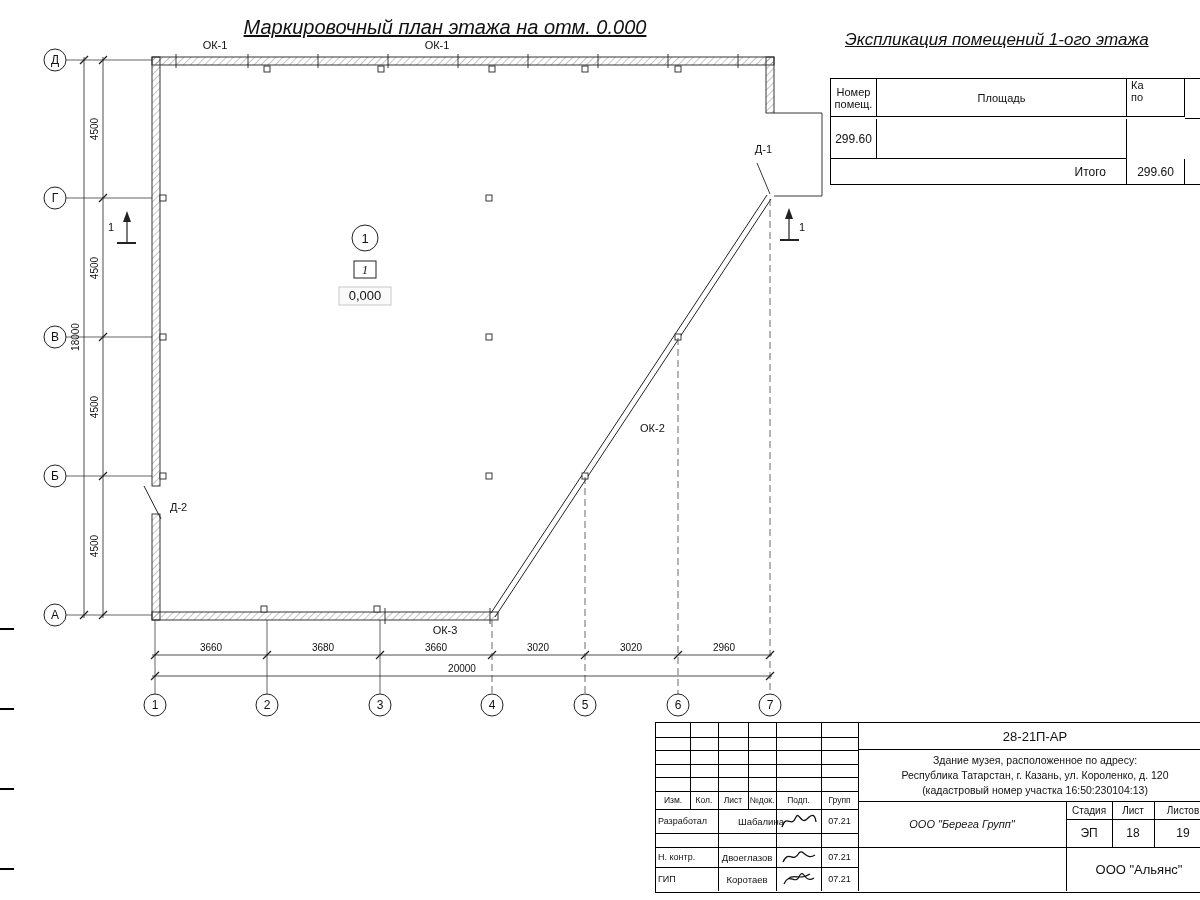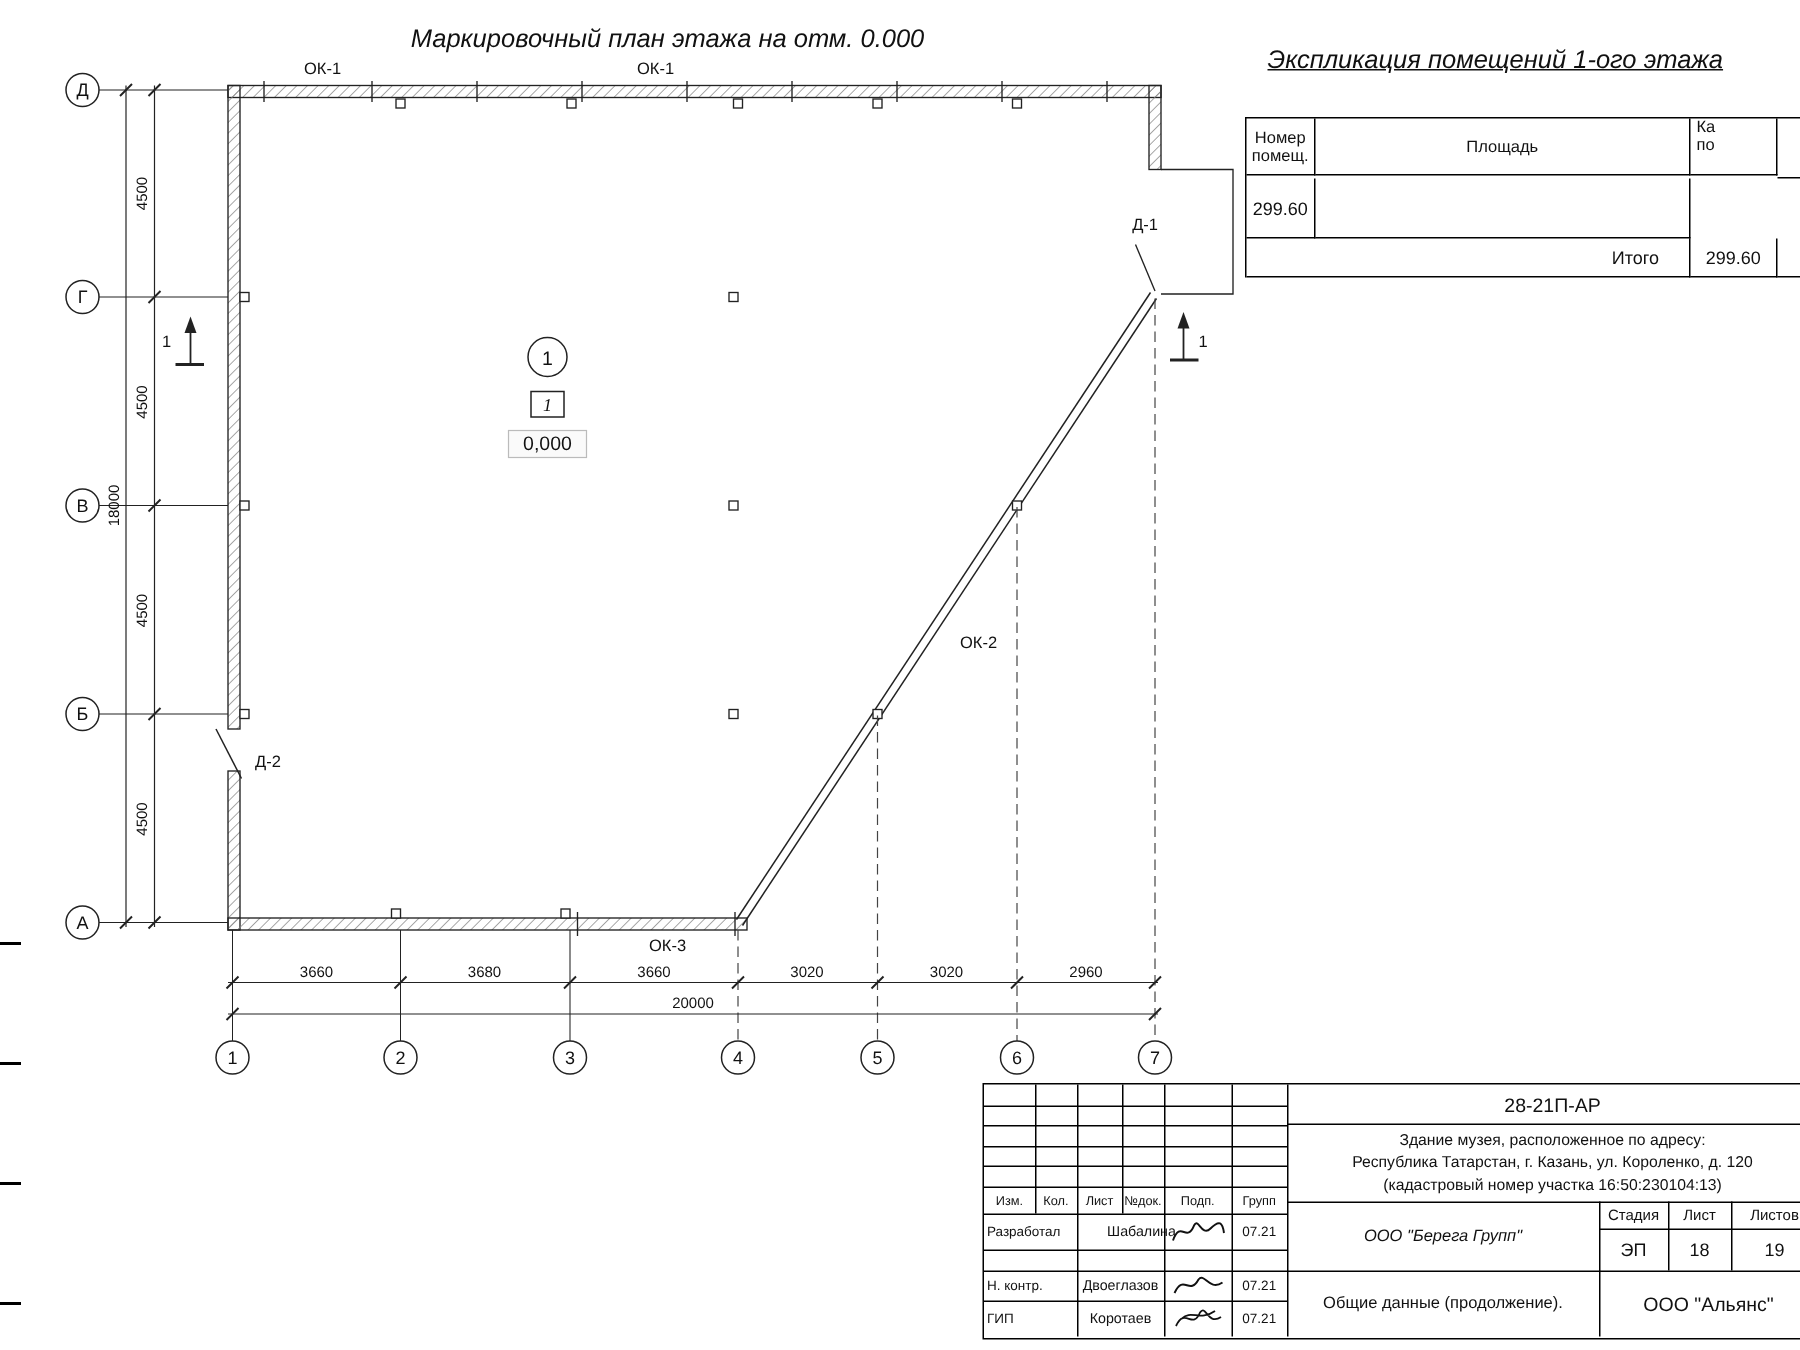--- a/index.html
+++ b/index.html
@@ -1,19 +1,19 @@
 <!DOCTYPE html>
 <html><head>
 <meta charset="utf-8">
 <style>
   html,body{margin:0;padding:0;background:#fff;overflow:hidden;}
   body{position:relative;width:1200px;height:900px;font-family:"Liberation Sans",sans-serif;color:#111;}
   .abs{position:absolute;}
   
-  .drawing-title{left:230px;top:16px;width:430px;text-align:center;font-style:italic;font-size:17px;}
+  .drawing-title{left:230px;top:16px;width:430px;text-align:center;font-style:italic;font-size:20px;text-decoration:underline;}
   .expl-heading{left:845px;top:30px;font-style:italic;font-size:17px;text-decoration:underline;white-space:nowrap;}
   
   .expl{left:830px;top:78px;display:grid;grid-template-columns:46px 250px 58px 46px;grid-auto-rows:min-content;border-top:1.4px solid #000;border-left:1.4px solid #000;}
   .expl .c{border-right:1px solid #000;border-bottom:1px solid #000;box-sizing:border-box;display:flex;align-items:center;justify-content:center;text-align:center;font-size:11px;overflow:hidden;}
   .expl .hd{height:38px;flex-direction:column;line-height:12px;}
   .expl .r1{height:40px;font-size:12px;}
   .expl .r2{height:26px;font-size:12px;}
   .expl .left{justify-content:flex-start;padding-left:6px;text-align:left;}
   .expl .right{justify-content:flex-end;padding-right:20px;text-align:left;}
   
@@ -302,15 +302,14 @@
     <span>Республика Татарстан, г. Казань, ул. Короленко, д. 120</span>
     <span>(кадастровый номер участка 16:50:230104:13)</span>
   </div>
   <div class="t" style="left:202px;top:78px;width:208px;height:46px;font-style:italic;font-size:11px">ООО "Берега Групп"</div>
   <div class="t" style="left:410px;top:78px;width:46px;height:18px;font-size:10px">Стадия</div>
   <div class="t" style="left:456px;top:78px;width:42px;height:18px;font-size:10px">Лист</div>
   <div class="t" style="left:498px;top:78px;width:58px;height:18px;font-size:10px">Листов</div>
   <div class="t" style="left:410px;top:96px;width:46px;height:28px;font-size:12px">ЭП</div>
   <div class="t" style="left:456px;top:96px;width:42px;height:28px;font-size:12px">18</div>
   <div class="t" style="left:498px;top:96px;width:58px;height:28px;font-size:12px">19</div>
-  <div class="t" style="left:202px;top:124px;width:208px;height:44px;font-size:11px">Общие данные (продолжение).</div>
   <div class="t" style="left:410px;top:124px;width:146px;height:44px;font-size:13px">ООО "Альянс"</div>
 </div>
 
 </body></html>

